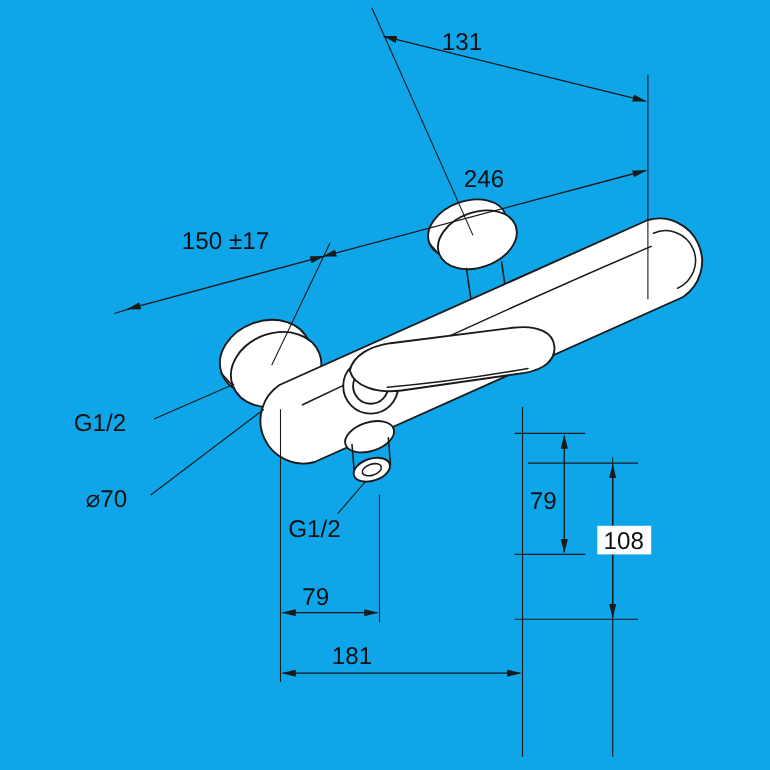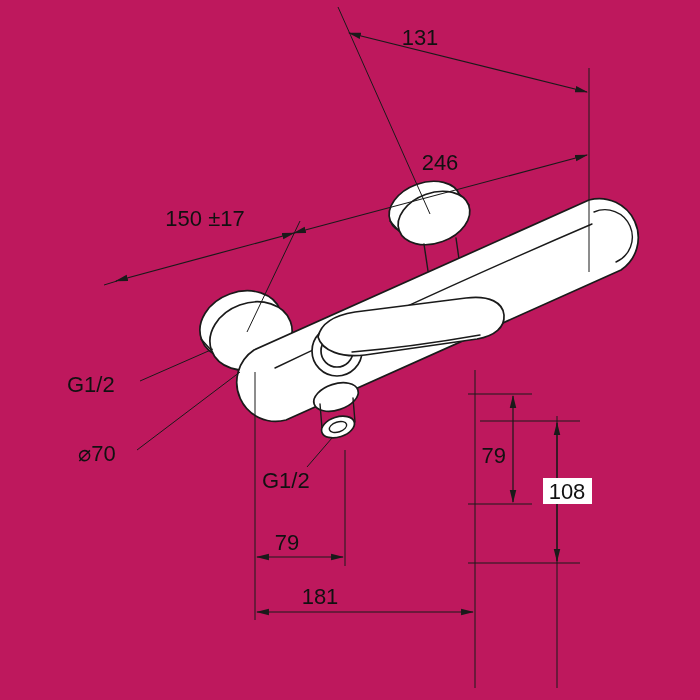--- a/index.html
+++ b/index.html
@@ -5,21 +5,21 @@
   html, body {
     margin: 0;
     padding: 0;
     background: #ffffff;
     font-family: "Liberation Sans", "DejaVu Sans", sans-serif;
   }
   #stage {
     position: relative;
     width: 700px;
     height: 700px;
-    background: #be185d;
+    background: #0ea5e9;
     overflow: hidden;
   }
   svg { display: block; }
   .outline  { fill: #ffffff; stroke: #1a1a1a; stroke-width: 1.7; stroke-linejoin: round; }
   .outline-t{ fill: none;    stroke: #1a1a1a; stroke-width: 1.4; stroke-linecap: round; }
   .dim      { stroke: #1a1a1a; stroke-width: 1.2; fill: none; }
   .ext      { stroke: #1a1a1a; stroke-width: 1.0; fill: none; }
   .dimtext  { font-family: "Liberation Sans", "DejaVu Sans", sans-serif;
               font-size: 22px; fill: #111111; }
 </style>

